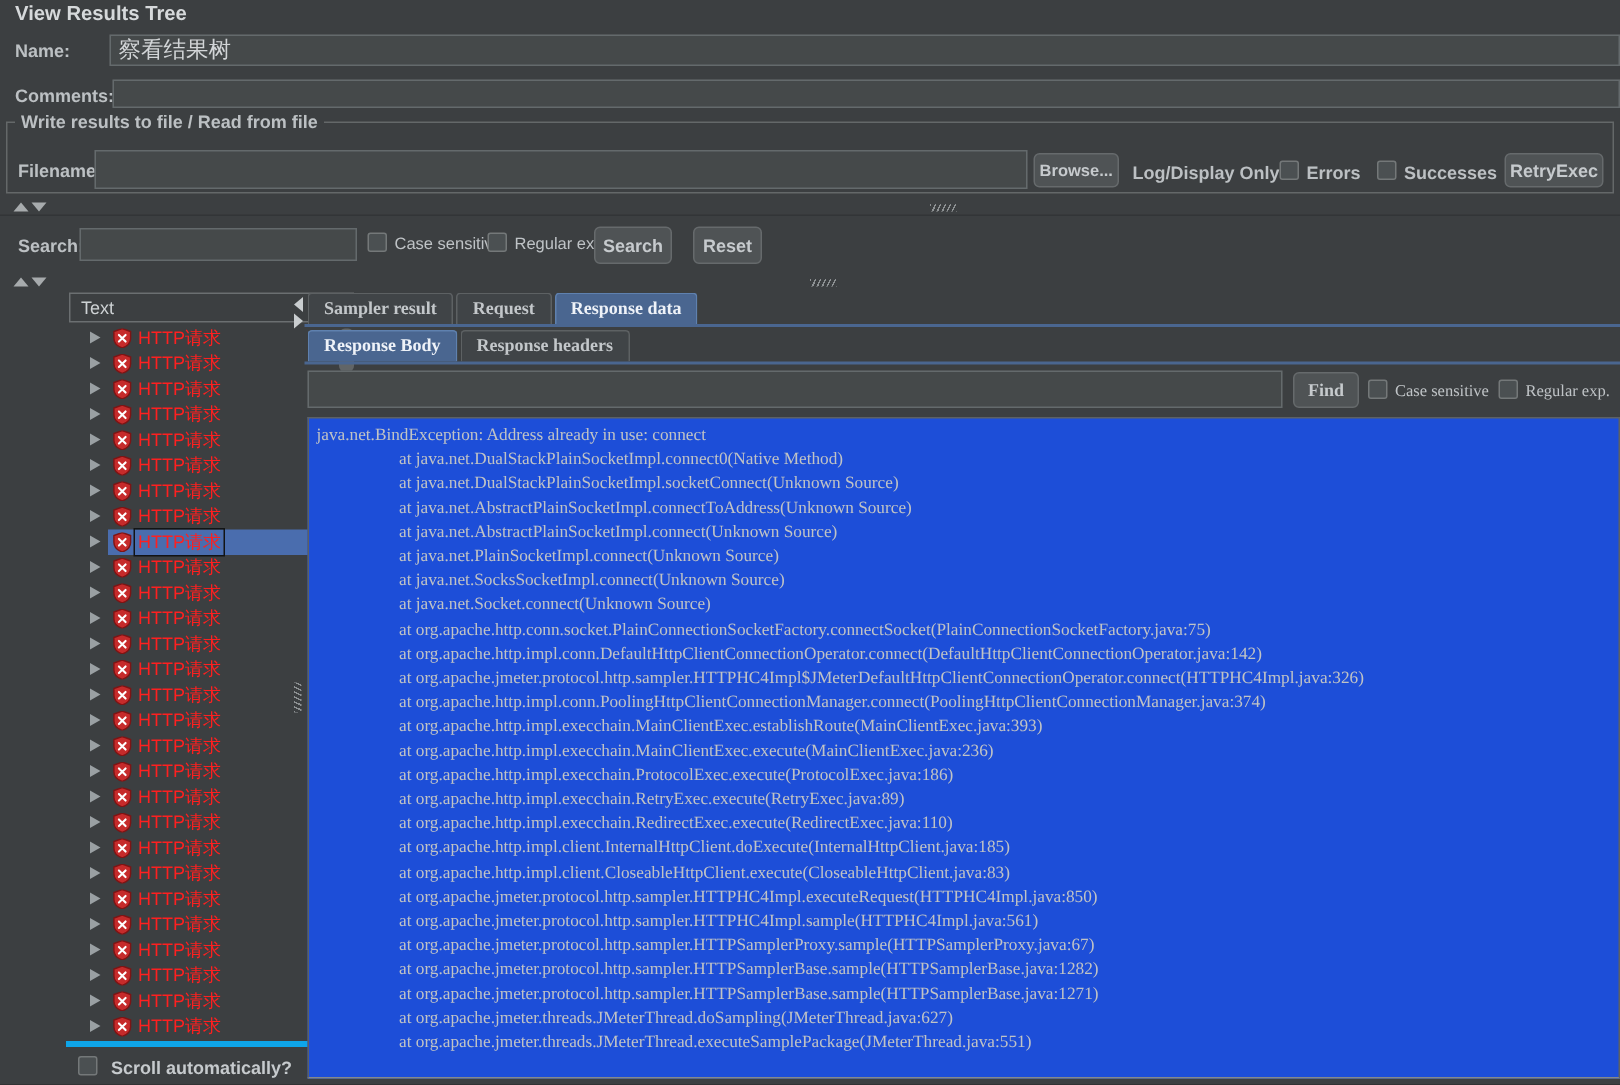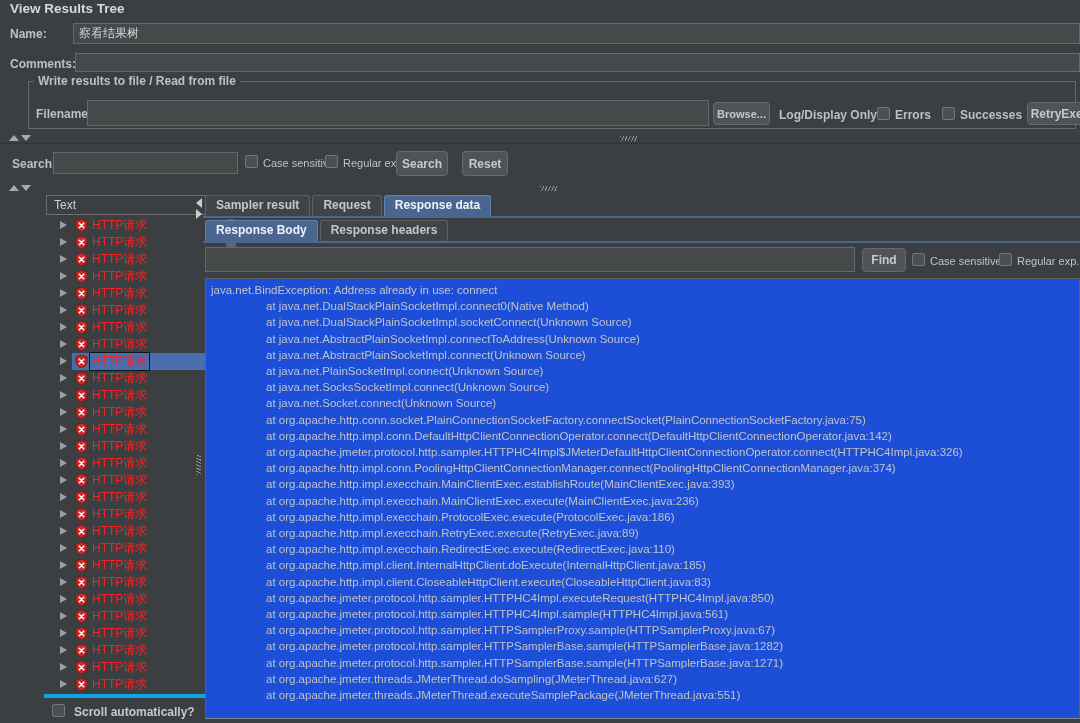--- a/index.html
+++ b/index.html
@@ -7,21 +7,21 @@
   #root {
     position:relative; width:1080px; height:723px; overflow:hidden;
     background:#3c3f41; font-family:"Liberation Sans","DejaVu Sans",sans-serif;
     color:#bcc0c3; font-size:12px;
   }
   .abs { position:absolute; }
   .lbl { font-weight:bold; color:#bcc0c3; font-size:12px; white-space:nowrap; }
   .small { font-size:11px; font-weight:normal; color:#bfc3c6; }
   .inp {
     background:#45494a; border:1px solid #646a6c; color:#d2d5d7;
-    font-family:inherit; font-size:12px; padding:1px 5px; outline:none;
+    font-family:inherit; font-size:15px; padding:1px 5px; outline:none;
   }
   .btn {
     background:#4f5355; border:1px solid #666a6c; border-radius:4px;
     color:#c6cacd; font-weight:bold; font-size:12px; text-align:center;
     display:flex; align-items:center; justify-content:center; cursor:default;
     white-space:nowrap;
   }
   .cb {
     width:13px; height:13px; background:#4b5052; border:1px solid #747879;
     border-radius:2px; display:inline-block;
@@ -73,21 +73,21 @@
 <div id="root">
 
   <div class="abs" style="left:10px;top:1px;font-size:13.5px;font-weight:bold;color:#d6d9db;">View Results Tree</div>
 
   <div class="abs lbl" style="left:10px;top:27px;">Name:</div>
   <input class="abs inp" style="left: 73px; top: 23px; right: 0px; height: 21px;" value="察看结果树">
 
   <div class="abs lbl" style="left:10px;top:57px;">Comments:</div>
   <input class="abs inp" style="left: 75px; top: 53px; right: 0px; height: 19px;" value="">
 
-  <div class="abs group" style="left:4px;top:81px;right:4px;height:48px;margin-left:24px;">
+  <div class="abs group" style="left:4px;top:81px;right:4px;height:48px;">
     <div class="legend">Write results to file / Read from file</div>
     <div class="abs lbl" style="left:7px;top:25px;">Filename</div>
     <input class="abs inp" style="left: 58px; top: 18px; width: 622px; height: 26px;" value="">
     <div class="abs btn" style="left:684px;top:20px;width:57px;height:23px;font-size:11px;text-align:right;">Browse...</div>
     <div class="abs lbl" style="left:750px;top:26px;">Log/Display Only:</div>
     <span class="abs cb" style="left:848px;top:25px;"></span>
     <div class="abs lbl" style="left:866px;top:26px;">Errors</div>
     <span class="abs cb" style="left:913px;top:25px;"></span>
     <div class="abs lbl" style="left:931px;top:26px;">Successes</div>
     <div class="abs btn" style="left:998px;top:20px;width:66px;height:23px;">RetryExec</div>
@@ -359,21 +359,21 @@
         <div class="abs lbl" style="left:30px;top:6px;color:#c6cacd;">Scroll automatically?</div>
       </div>
     </div>
 
     <div class="abs" style="left:195px;top:0;width:8px;bottom:0;">
       <div class="abs tri-left" style="left:1px;top:5px;"></div>
       <div class="abs tri-right" style="left:1px;top:16px;"></div>
       <div class="abs grip-v" style="left:1px;top:262px;"></div>
     </div>
 
-    <div class="abs" style="left:203px;top:0;right:0;bottom:0;">
+    <div class="abs" style="left:203px;top:0;right:0;bottom:0;font-family:Liberation Serif, serif;">
       <div class="abs tabsrow" style="left:2px;top:2px;" id="tabs1">
           <div class="tab">Sampler result</div>
           <div class="tab">Request</div>
           <div class="tab sel">Response data</div>
         </div>
       <div class="abs blueline" style="left:0;right:0;top:23px;"></div>
 
       <div class="abs tabsrow" style="left:2px;top:27px;" id="tabs2">
           <div class="tab sel">Response Body</div>
           <div class="tab">Response headers</div>

